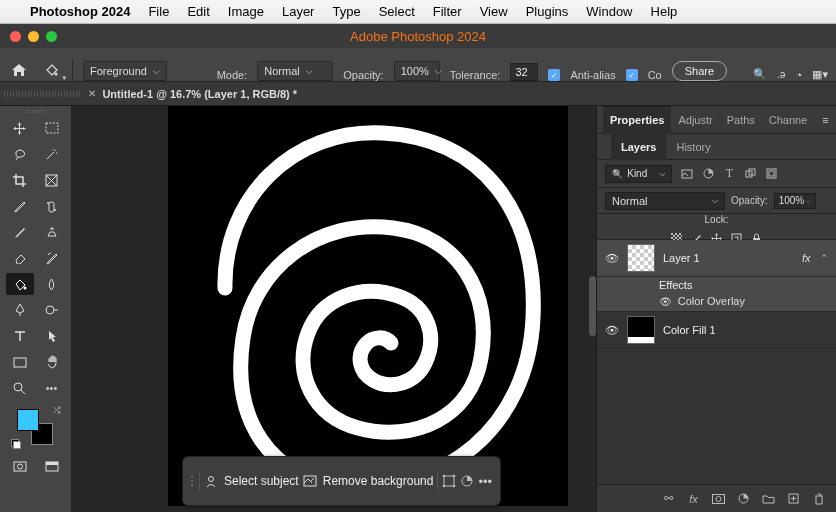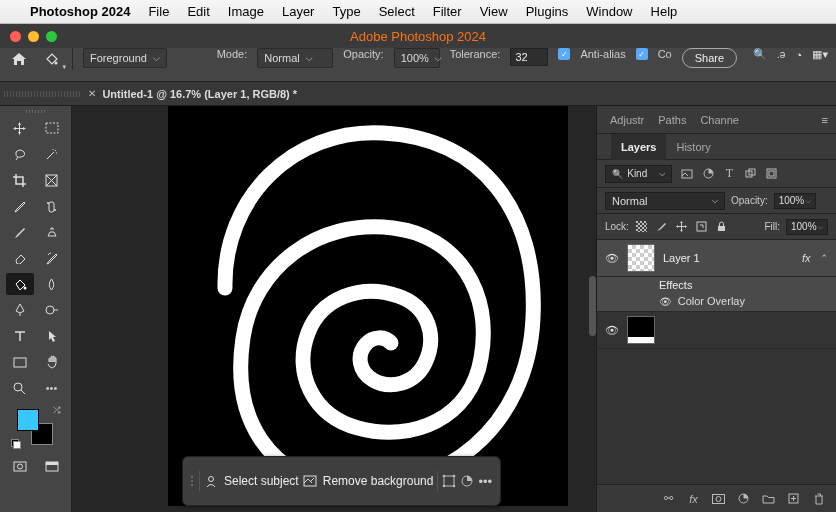--- a/index.html
+++ b/index.html
@@ -11,28 +11,28 @@
 .menubar .appname { font-weight: 600; }
 
 
 .titlebar { height: 24px; background: #3a3a3a; display: flex; align-items: center; position: relative; }
 .traffic { display: flex; gap: 7px; margin-left: 10px; }
 .traffic span { width: 11px; height: 11px; border-radius: 50%; display: block; }
 .tr-red { background: #ff5f57; } .tr-yellow { background: #febc2e; } .tr-green { background: #28c840; }
 .titlebar .title { position: absolute; left: 50%; transform: translateX(-50%); color: #f97316; font-size: 13px; }
 
 
-.optbar { height: 34px; background: #454545; display: flex; align-items: flex-start; padding: 0 8px; gap: 10px; border-bottom: 1px solid #222; }
+.optbar { height: 34px; background: #454545; display: flex; align-items: flex-end; padding: 0 8px; gap: 10px; border-bottom: 1px solid #222; }
 .homebtn { width: 22px; height: 22px; display:flex; align-items:center; justify-content:center; }
 .bucket { width: 22px; height: 22px; display:flex; align-items:center; justify-content:center; position:relative; }
 .bucket:after { content:"▾"; font-size:7px; position:absolute; right:-4px; bottom:-1px; color:#ccc;}
 .dd { background: #3b3b3b; border: 1px solid #2a2a2a; height: 20px; display: flex; align-items: center; padding: 0 6px; color: #ddd; font-size: 11px; gap: 4px; border-radius: 2px; }
 .dd:after { content: "⌵"; font-size: 9px; color: #bbb; margin-left: 2px; }
 .optlabel { color: #ccc; font-size: 11px; }
-.nip { background: #2e2e2e; border: 1px solid #222; height: 18px; width: 38px; color: #eee; font-size: 11px; padding: 0 4px; }
+.nip { background: #2e2e2e; border: 1px solid #222; height: 18px; width: 28px; color: #eee; font-size: 11px; padding: 0 4px; }
 .cb { width: 12px; height: 12px; background: #5aa9ff; border-radius: 2px; display:inline-flex; align-items:center; justify-content:center; font-size:8px; color:#fff;}
 .sharebtn { border: 1px solid #aaa; border-radius: 11px; height: 20px; padding: 0 12px; color: #eee; font-size: 11px; display:flex; align-items:center; }
 .optright { margin-left: auto; display:flex; align-items:center; gap:10px;}
 
 
 .tabrow { height: 24px; background: #383838; display: flex; align-items: center; border-bottom: 1px solid #1c1c1c; }
 .gripper { width: 76px; height: 6px; margin-left:4px; background: repeating-linear-gradient(90deg,#555 0 1px,transparent 1px 3px); }
 .doctab { margin-left: 8px; color: #ddd; font-size: 11px; display:flex; align-items:center; gap:6px; }
 .doctab .x { color:#bbb; font-size:10px; }
 
@@ -71,21 +71,21 @@
 .subtab { padding:0 10px; height:26px; display:flex; align-items:center; color:#aaa; font-size:11px;}
 .subtab.active { background:#2d2d2d; color:#eee; font-weight:600;}
 .filterrow { height:28px; display:flex; align-items:center; gap:6px; padding:0 8px; border-bottom:1px solid #222;}
 .kindbox { background:#2b2b2b; border:1px solid #1e1e1e; height:18px; display:flex; align-items:center; padding:0 6px; font-size:10px; gap:4px;}
 .kindbox:before{ content:"🔍"; font-size:9px; filter:grayscale(1);}
 .filtericons { display:flex; gap:7px; margin-left:2px;}
 .fi { width:14px; height:14px; display:flex; align-items:center; justify-content:center; color:#bbb; font-size:10px;}
 .blendrow { height:26px; display:flex; align-items:center; padding:0 8px; gap:6px; border-bottom:1px solid #222;}
 .blenddd { flex:1; background:#2b2b2b; border:1px solid #1e1e1e; height:18px; display:flex; align-items:center; padding:0 6px; font-size:11px; justify-content:space-between; max-width:120px;}
 .numfield { background:#2b2b2b; border:1px solid #1e1e1e; height:16px; width:42px; padding:0 4px; font-size:10px; display:flex; align-items:center; justify-content:space-between;}
-.lockrow { height:26px; display:flex; align-items:center; padding:0 8px; gap:6px; border-bottom:1px solid #222;}
+.lockrow { height:26px; display:flex; align-items:center; padding:0 8px; gap:6px; border-bottom:1px solid #222;flex-direction:column;}
 .lockicons { display:flex; gap:6px;}
 .li { width:14px; height:14px; display:flex; align-items:center; justify-content:center; color:#ccc; font-size:10px;}
 .layerlist { flex:1; overflow:auto; background:#333;}
 .layer { display:flex; align-items:center; min-height:33px; border-bottom:1px solid #2a2a2a; padding:4px 8px; gap:8px;}
 .layer.sel { background:#4a4a4a;}
 .eye { width:14px; text-align:center; font-size:11px; color:#ddd;}
 .thumb { width:28px; height:28px; border:1px solid #666; background:#000; flex-shrink:0;}
 .thumb.checker { background: repeating-conic-gradient(#ccc 0 25%, #fff 0 50%) 0 0/8px 8px;}
 .lyname { flex:1; font-size:11px; color:#eee;}
 .fx { font-style:italic; font-size:11px; color:#ddd; margin-right:2px;}
@@ -376,20 +376,21 @@
               <path d="M7 2 A5 5 0 0 1 12 7 L7 7 Z" fill="#bbb"></path>
             </svg>
           </span>
         <span style="color:#ccc;font-size:13px">•••</span>
       </div>
     </div>
   </div>
 
   <div class="panels">
     <div class="ptabs">
+      <div class="ptab active">Properties</div>
       <div class="ptab">Adjustr</div>
       <div class="ptab">Paths</div>
       <div class="ptab">Channe</div>
       <div class="pmenu">≡</div>
     </div>
     <div class="subtabs">
       <div class="subtab active">Layers</div>
       <div class="subtab">History</div>
     </div>
     <div class="filterrow">
@@ -493,20 +494,21 @@
         <div class="ef-item">
           <span style="font-size:10px">👁</span>
           <span>Color Overlay</span>
         </div>
       </div>
       <div class="layer">
         <span class="eye">👁</span>
         <div class="thumb" style="position:relative">
             <div style="position:absolute;bottom:0;left:0;right:0;height:6px;background:#fff"></div>
           </div>
+        <span class="lyname">Color Fill 1</span>
       </div>
     </div>
 
     <div class="panel-footer">
       <span class="pf">⚯</span>
       <span class="pf" style="font-style:italic">fx</span>
       <span class="pf">
           <svg width="13" height="10">
             <rect x="0.5" y="0.5" width="12" height="9" fill="none" stroke="#bbb"></rect>
             <circle cx="6.5" cy="5" r="2.5" fill="none" stroke="#bbb"></circle>

